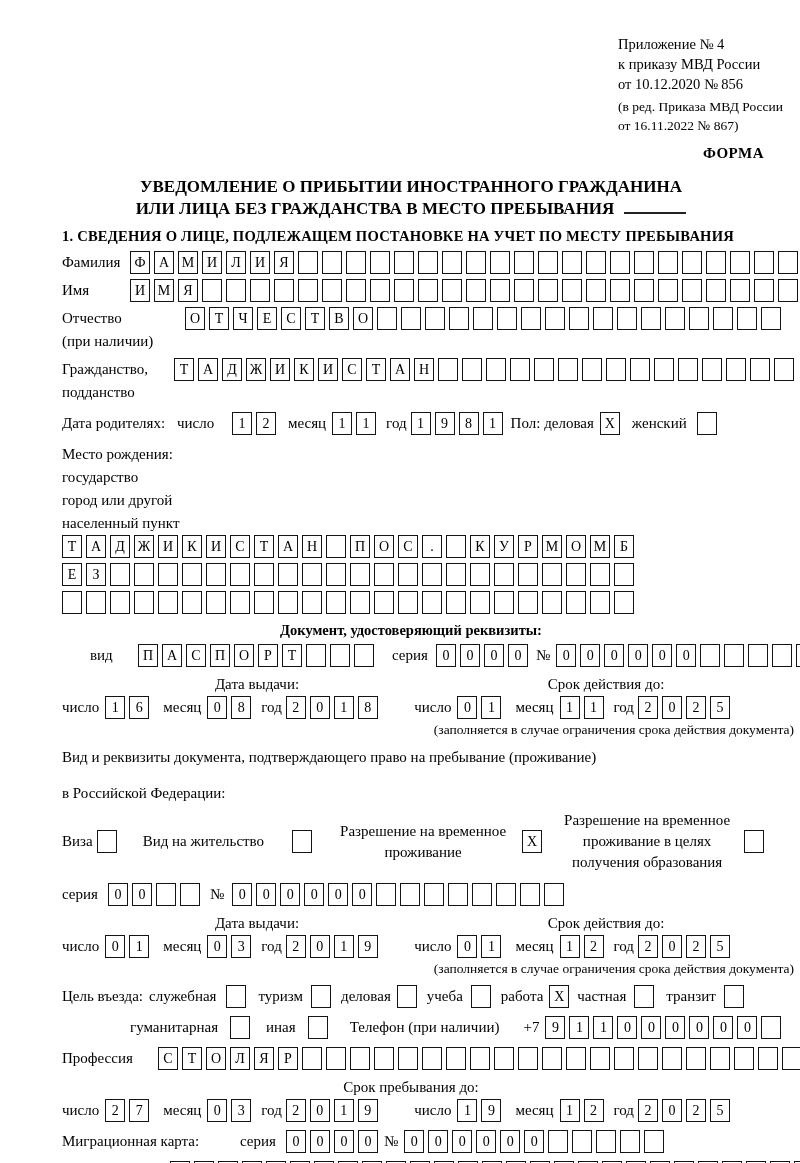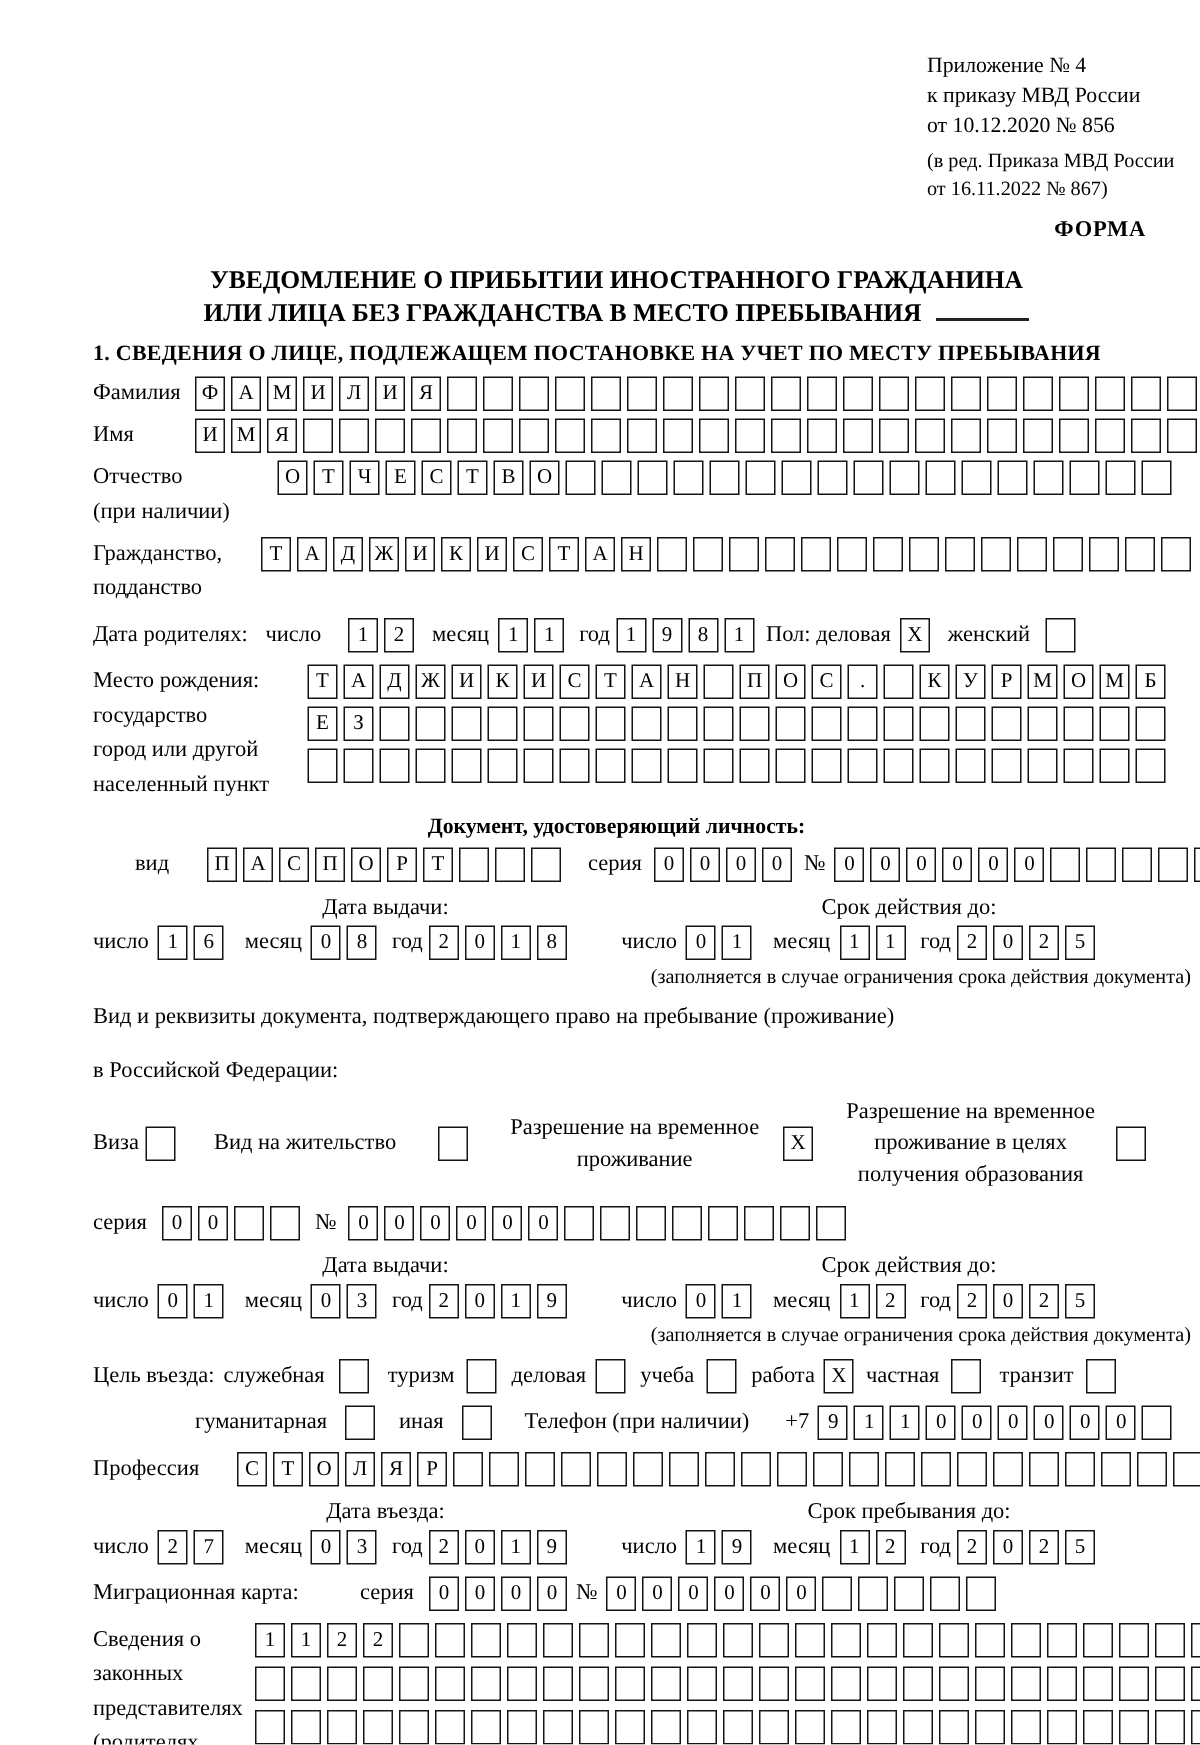--- a/index.html
+++ b/index.html
@@ -217,21 +217,21 @@
     <div class="lbl" style="margin:0 6px 0 4px;">Пол: деловая</div>
     <div class="cells">
         <div class="cell">X</div>
       </div>
     <div class="lbl" style="margin:0 10px 0 8px;">женский</div>
     <div class="cells">
         <div class="cell"></div>
       </div>
   </div>
 
-  <div class="frow" style="margin-top:8px;">
+  <div class="frow" style="margin-top:8px;flex-direction:column;">
     <div class="w143">
       <div class="lbl2">Место рождения:</div>
       <div class="lbl2">государство</div>
       <div class="lbl2">город или другой</div>
       <div class="lbl2">населенный пункт</div>
     </div>
     <div>
       <div class="cells" style="margin-bottom:5px;">
           <div class="cell">Т</div>
           <div class="cell">А</div>
@@ -306,21 +306,21 @@
           <div class="cell"></div>
           <div class="cell"></div>
           <div class="cell"></div>
           <div class="cell"></div>
           <div class="cell"></div>
           <div class="cell"></div>
         </div>
     </div>
   </div>
 
-  <div class="doc-heading">Документ, удостоверяющий личность:</div>
+  <div class="doc-heading">Документ, удостоверяющий реквизиты:</div>
 
   <div class="frow" style="align-items:center;">
     <div class="lbl w48">вид</div>
     <div class="cells">
         <div class="cell">П</div>
         <div class="cell">А</div>
         <div class="cell">С</div>
         <div class="cell">П</div>
         <div class="cell">О</div>
         <div class="cell">Р</div>
@@ -584,21 +584,20 @@
         <div class="cell"></div>
         <div class="cell"></div>
         <div class="cell"></div>
         <div class="cell"></div>
         <div class="cell"></div>
         <div class="cell"></div>
       </div>
   </div>
 
   <div class="two-col-labels">
-    <div class="left">Дата въезда:</div>
     <div class="right">Срок пребывания до:</div>
   </div>
   <div class="dates-row">
     <div class="dgroup">
       <div class="lbl">число</div>
       <div class="cells">
           <div class="cell">2</div>
           <div class="cell">7</div>
         </div>
       <div class="lbl" style="margin-left:10px;">месяц</div>

